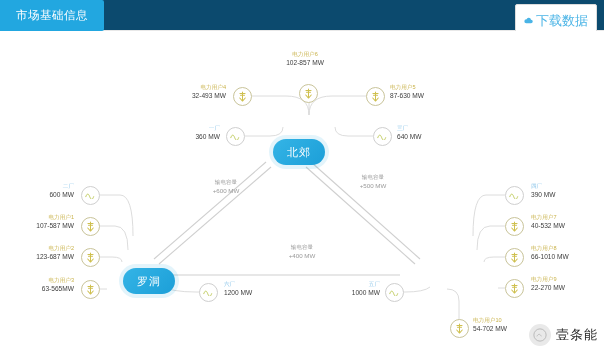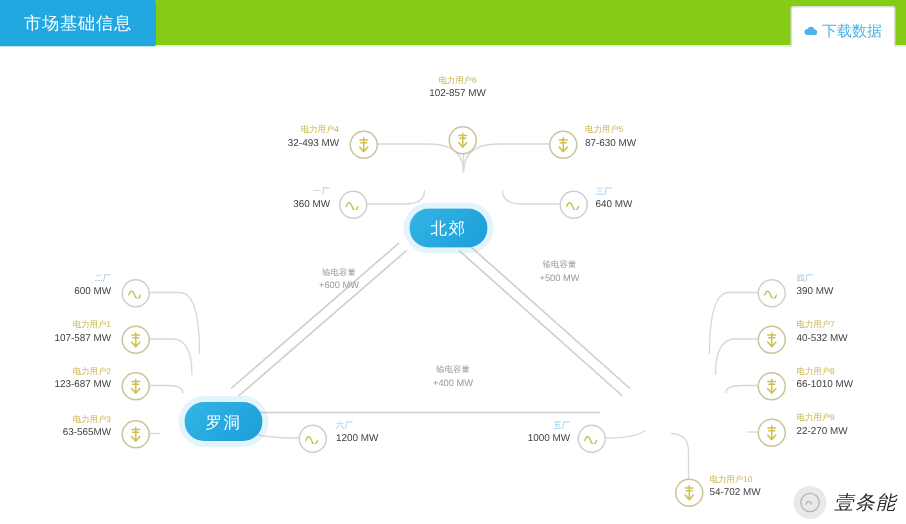--- a/index.html
+++ b/index.html
@@ -12,21 +12,21 @@
     position: relative;
     width: 604px; height: 349px;
     overflow: hidden;
     background: #ffffff;
   }
 
   
   .header {
     position: absolute; left: 0; top: 0;
     width: 604px; height: 31px;
-    background: #84cc16;
+    background: #0c4a6e;
     border-bottom: 1px solid #e8e8e8;
   }
   .title-tab {
     position: absolute; left: 0; top: 0;
     height: 31px;
     padding: 0 16px;
     display: flex; align-items: center;
     background: #22a7e0;
     color: #ffffff;
     font-size: 11.5px;
@@ -44,21 +44,21 @@
     border: none; border-radius: 2px;
     cursor: pointer;
     white-space: nowrap;
   }
   .btn-ghost {
     position: absolute; right: 7px; top: 4px;
     height: 33px; padding: 0 8px;
     display: flex; align-items: center; gap: 3px;
     background: #ffffff;
     color: #4ab4e6;
-    font-size: 10px;
+    font-size: 13px;
     border: 1px solid #dcdcdc; border-radius: 2px;
     cursor: pointer;
     white-space: nowrap;
     text-align: right;
   }
   .cloud-ico { display:block; width: 9px; height: 7px; }
 
   
   .canvas {
     position: absolute; left: 0; top: 31px;
@@ -107,21 +107,21 @@
   .cap {
     position: absolute; text-align: center; line-height: 1.3;
     white-space: nowrap; color: #9a9a9a;
   }
   .cap .t { display:block; font-size: 5.6px; }
   .cap .v { display:block; font-size: 6.2px; margin-top: 1px; }
 
   
   .watermark {
     position: absolute; right: 6px; bottom: 3px;
-    display: flex; align-items: center; gap: 5px; font-style: italic;
+    display: flex; align-items: center; gap: 5px;
   }
   .wm-logo {
     width: 22px; height: 22px; border-radius: 50%;
     background: #e9e9e9;
     display: flex; align-items:center; justify-content:center;
     font-size: 7px; color: #9a9a9a;
   }
   .wm-text { font-size: 13px; color: #2b2b2b; letter-spacing: 1px; }
 </style>
 </head>

